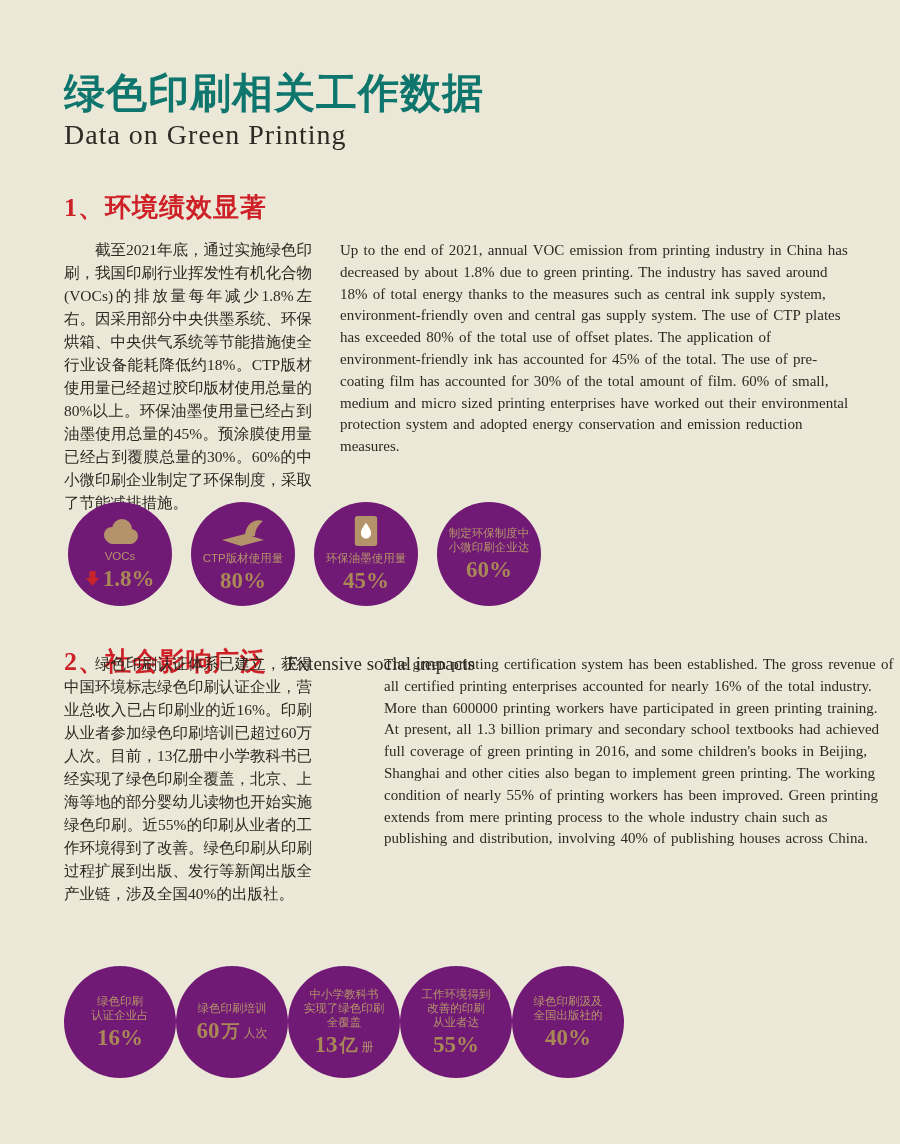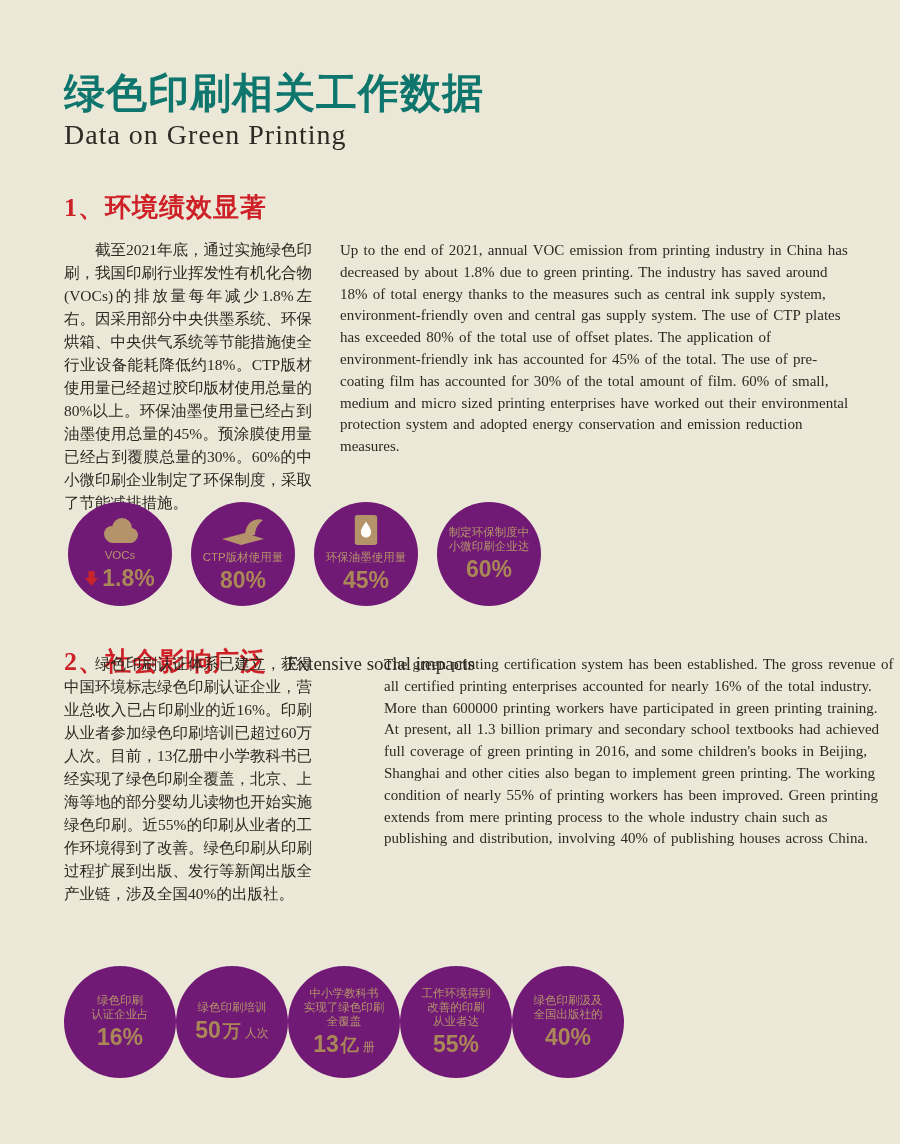--- a/index.html
+++ b/index.html
@@ -58,21 +58,21 @@
   }
   #badges2 .badge{width:112px;height:112px;}
   .b-icon{display:flex;align-items:flex-end;justify-content:center;margin-bottom:4px;}
   .b-icon svg{fill:#b5936a;}
   .b-label{
     font-family:"Liberation Sans","DejaVu Sans",sans-serif;
     font-size:11.5px;line-height:14px;color:#b5936a;
     white-space:pre-line;
   }
   .b-value{
-    font-family:Liberation Sans, sans-serif;
+    font-family:Liberation Serif, serif;
     font-size:23px;font-weight:700;color:#aa8757;
     display:flex;align-items:center;justify-content:flex-end;gap:2px;margin-top:3px;
   }
   .unit-l{font-size:18px;font-weight:700;color:#aa8757;}
   .unit-s{font-size:12px;font-weight:400;color:#b5936a;margin-left:2px;align-self:flex-end;padding-bottom:2px;}
   .arrow-down{display:flex;align-items:center;margin-right:2px;}
 </style>
 </head>
 <body>
 
@@ -164,21 +164,21 @@
     <span class="b-label">绿色印刷
 认证企业占</span>
     <span class="b-value">
         <span>16%</span>
       </span>
   </div>
 
   <div class="badge">
     <span class="b-label">绿色印刷培训</span>
     <span class="b-value">
-      <span>50</span>
+      <span>60</span>
         <span class="unit-l">万</span>
         <span class="unit-s">人次</span>
     </span>
   </div>
 
   <div class="badge">
     <span class="b-label">中小学教科书
 实现了绿色印刷
 全覆盖</span>
     <span class="b-value">

